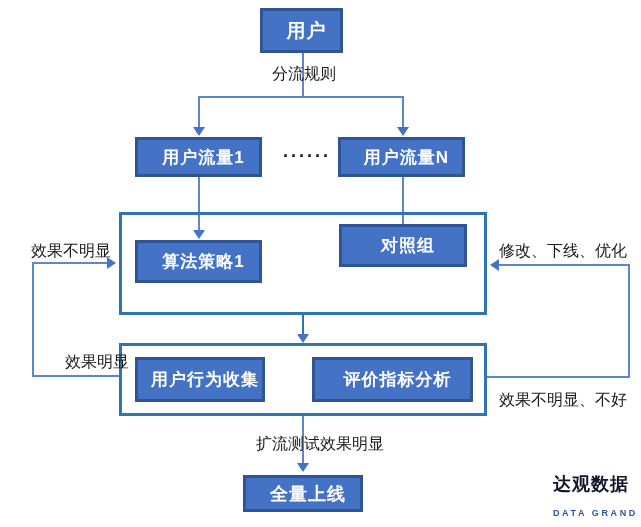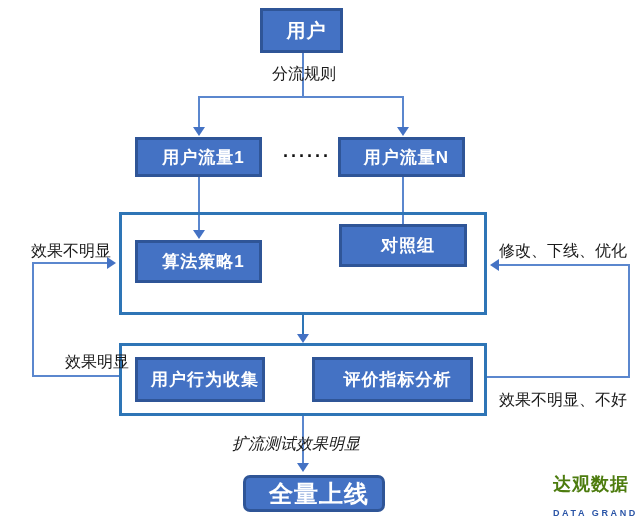--- a/index.html
+++ b/index.html
@@ -60,21 +60,21 @@
   .dots {
     position: absolute;
     color: #111111;
     font-size: 18px;
     font-weight: bold;
     letter-spacing: 2px;
     white-space: nowrap;
   }
   .logo { position: absolute; left: 553px; top: 474px; }
   .logo-cn {
-    color: #4d7c0f;
+    color: #0f172a;
     font-size: 18px;
     font-weight: bold;
     letter-spacing: 1px;
     line-height: 20px;
   }
   .logo-en {
     color: #2B55A7;
     font-size: 9px;
     font-weight: bold;
     letter-spacing: 2.6px;
@@ -126,22 +126,22 @@
 
   <div class="line" style="left:487px; top:376px; width:143px; height:2px;"></div>
   <div class="line" style="left:628px; top:264px; width:2px; height:114px;"></div>
   <div class="line" style="left:499px; top:264px; width:131px; height:2px;"></div>
   <div class="arrow arrow-left" style="left:490px; top:259px;"></div>
   <div class="lbl" style="left:492px; top:241px; width:142px;">修改、下线、优化</div>
   <div class="lbl" style="left:488px; top:354px; width:150px;margin-top:36px;">效果不明显、不好</div>
 
   <div class="line" style="left:302px; top:416px; width:2px; height:48px;"></div>
   <div class="arrow arrow-down" style="left:297px; top:463px;"></div>
-  <div class="lbl" style="left:220px; top:434px; width:152px;font-style:italic;">扩流测试效果明显</div>
+  <div class="lbl" style="left:244px; top:434px; width:152px;">扩流测试效果明显</div>
 
-  <div class="node" style="left:243px; top:475px; width:142px; height:37px; font-size:24px;border-radius:7px;">全量上线</div>
+  <div class="node" style="left:243px; top:475px; width:120px; height:37px; font-size:18px;">全量上线</div>
 
   <div class="logo">
     <div class="logo-cn">达观数据</div>
     <div class="logo-en">DATA GRAND</div>
   </div>
 
 </div>
 
 </body></html>

